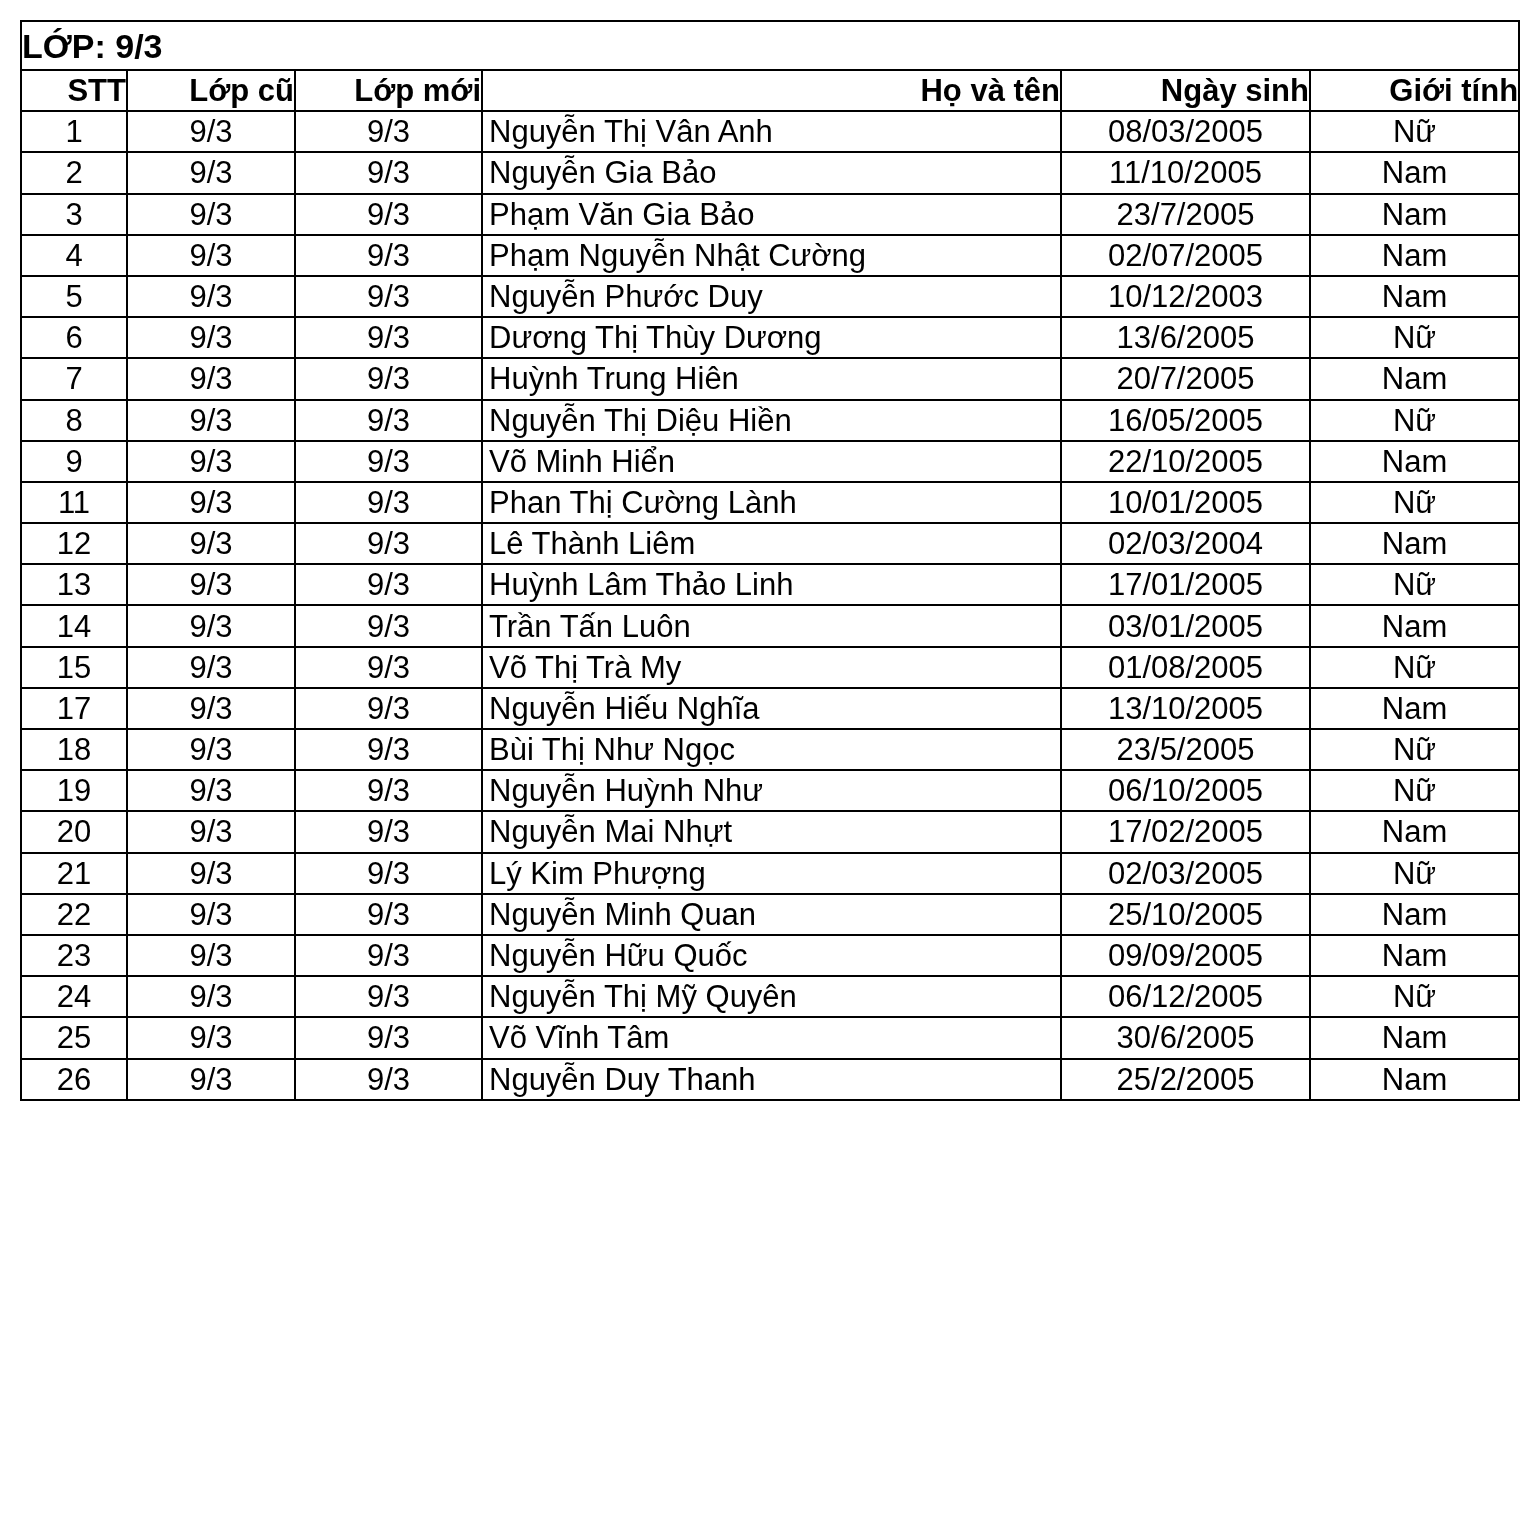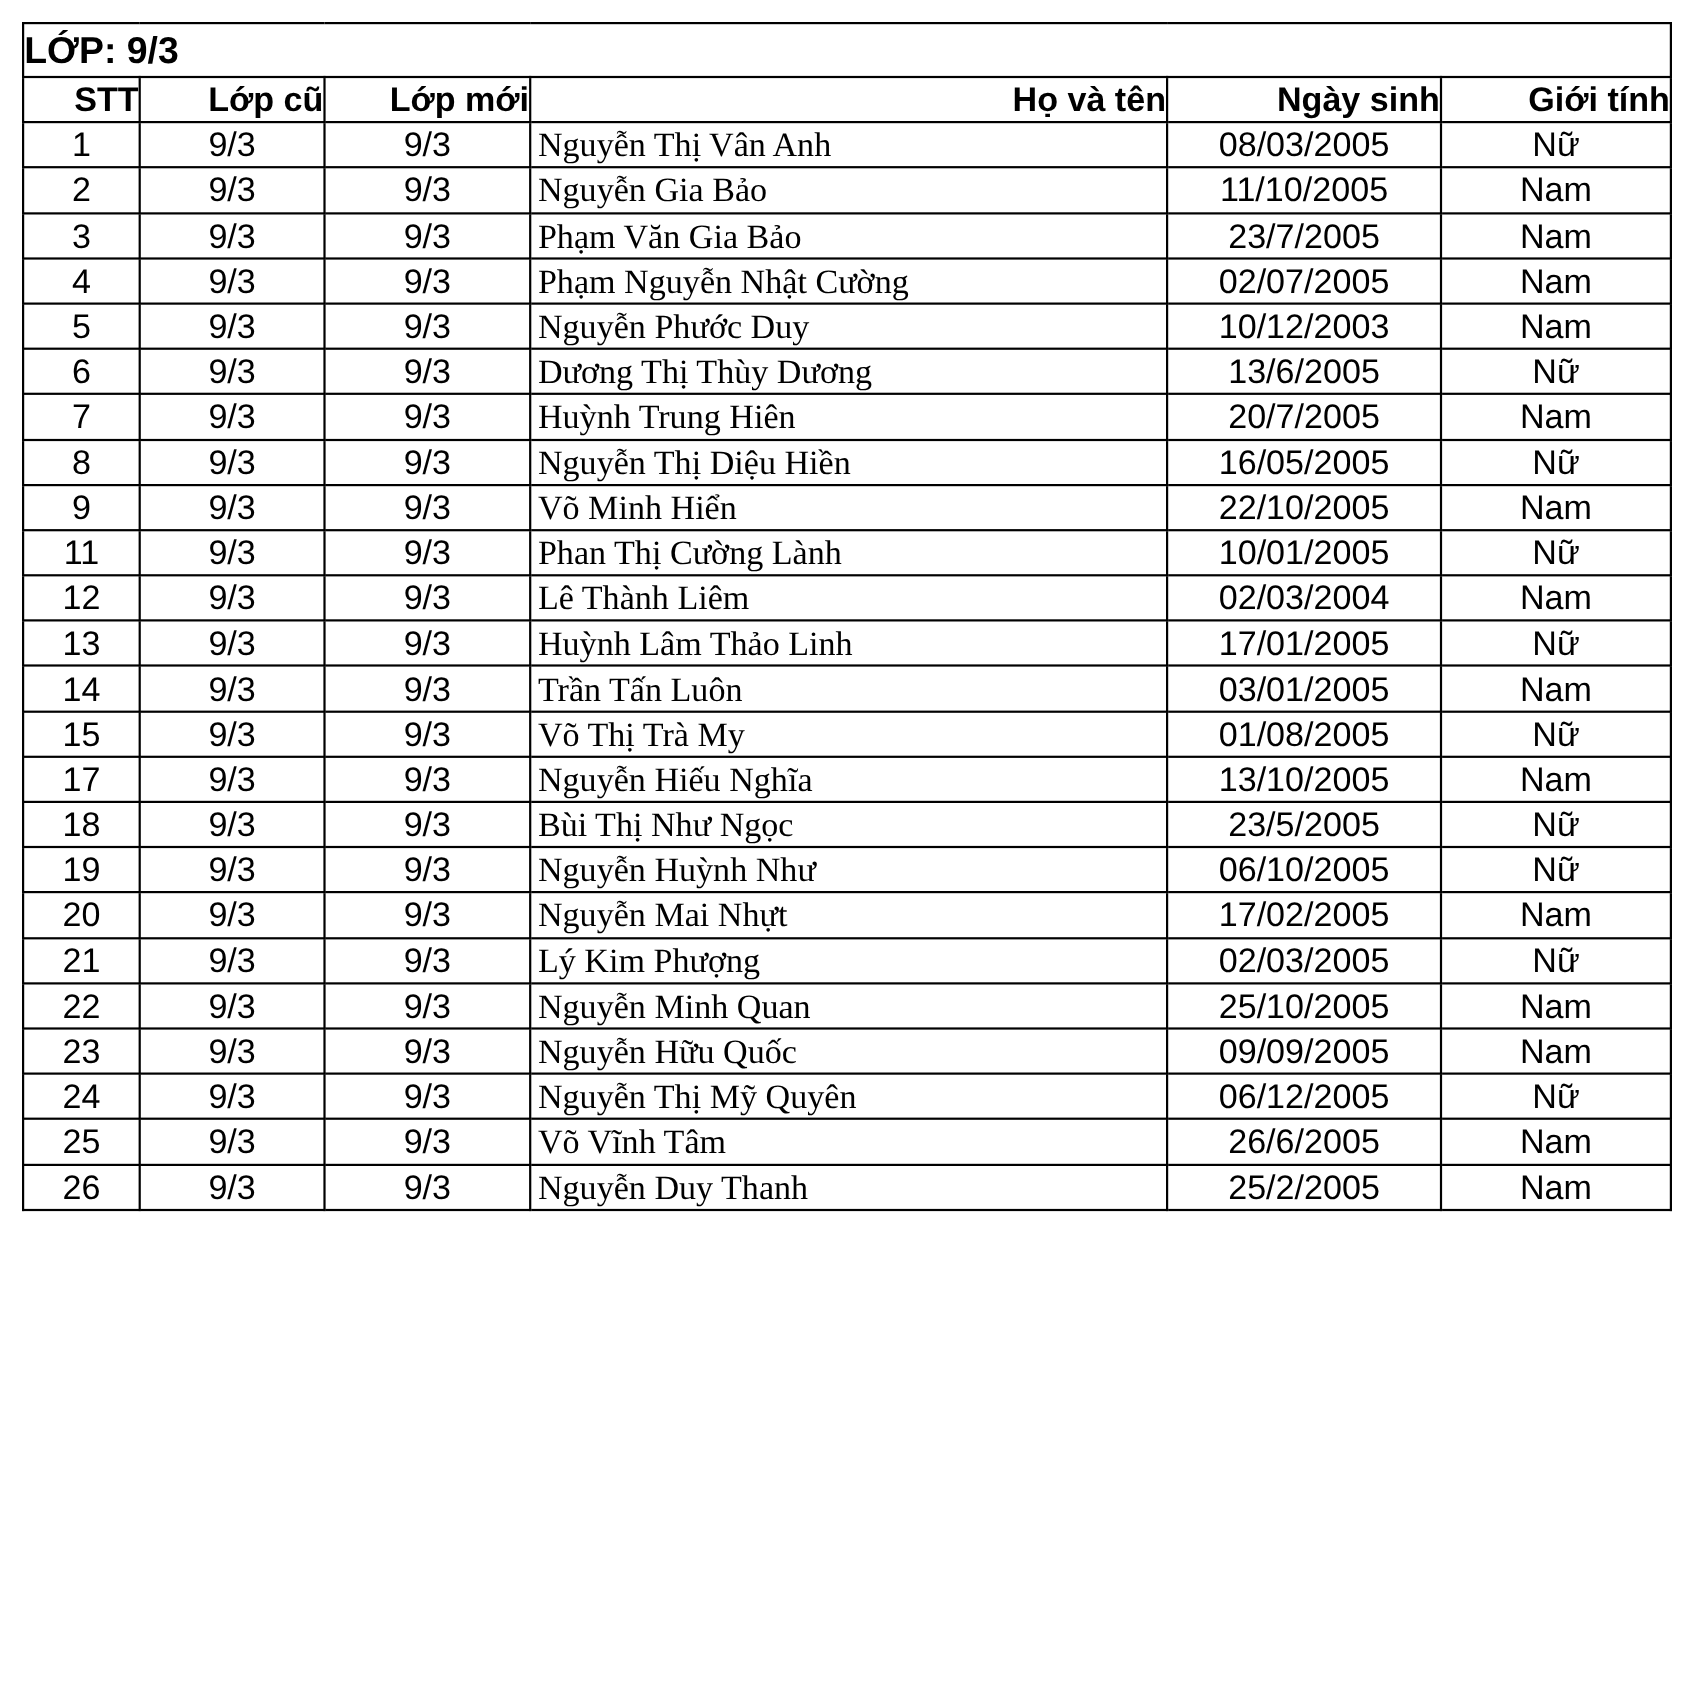--- a/index.html
+++ b/index.html
@@ -9,21 +9,21 @@
     position: absolute; left: 20px; top: 20px;
     width: 1498px; border-collapse: collapse; table-layout: fixed;
   }
   table.roster td, table.roster th {
     border: 2px solid #000; padding: 0; height: 39.2px;
     font-size: 31px; line-height: 1; white-space: nowrap; overflow: hidden;
   }
   .title-cell { height: 47px !important; text-align: left; font-weight: bold; font-size: 34px !important; }
   .hdr th { height: 39px; font-weight: bold; text-align: right; font-size: 31px; }
   td.c { text-align: center; }
-  td.l { text-align: left; padding-left: 6px !important; font-family: Liberation Serif, serif; }
+  td.l { text-align: left; padding-left: 6px !important; }
   col.c1 { width: 106px; } col.c2 { width: 168px; } col.c3 { width: 187px; }
   col.c4 { width: 579px; } col.c5 { width: 249px; } col.c6 { width: 209px; }
 </style>
 </head>
 <body>
 
 <table class="roster">
   <colgroup>
     <col class="c1">
       <col class="c2">
@@ -220,21 +220,21 @@
         <td class="c">9/3</td>
         <td class="l">Nguyễn Thị Mỹ Quyên</td>
         <td class="c">06/12/2005</td>
         <td class="c">Nữ</td>
       </tr>
       <tr>
         <td class="c">25</td>
         <td class="c">9/3</td>
         <td class="c">9/3</td>
         <td class="l">Võ Vĩnh Tâm</td>
-        <td class="c">26/6/2005</td>
+        <td class="c">30/6/2005</td>
         <td class="c">Nam</td>
       </tr>
       <tr>
         <td class="c">26</td>
         <td class="c">9/3</td>
         <td class="c">9/3</td>
         <td class="l">Nguyễn Duy Thanh</td>
         <td class="c">25/2/2005</td>
         <td class="c">Nam</td>
       </tr>

